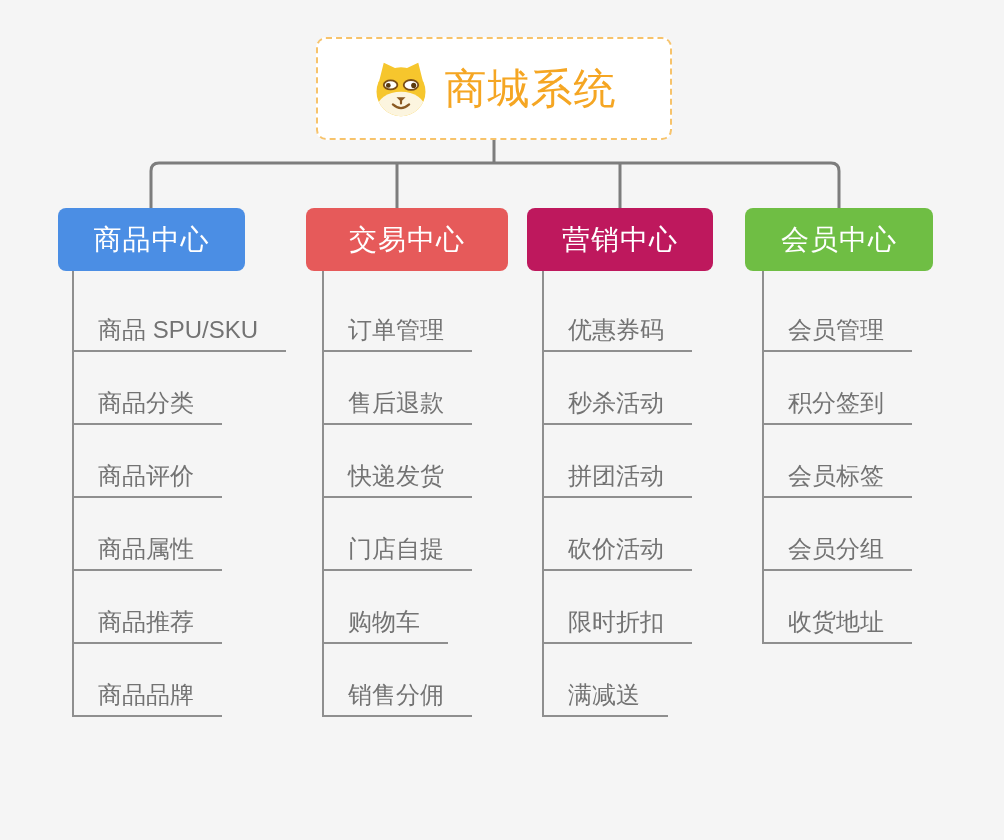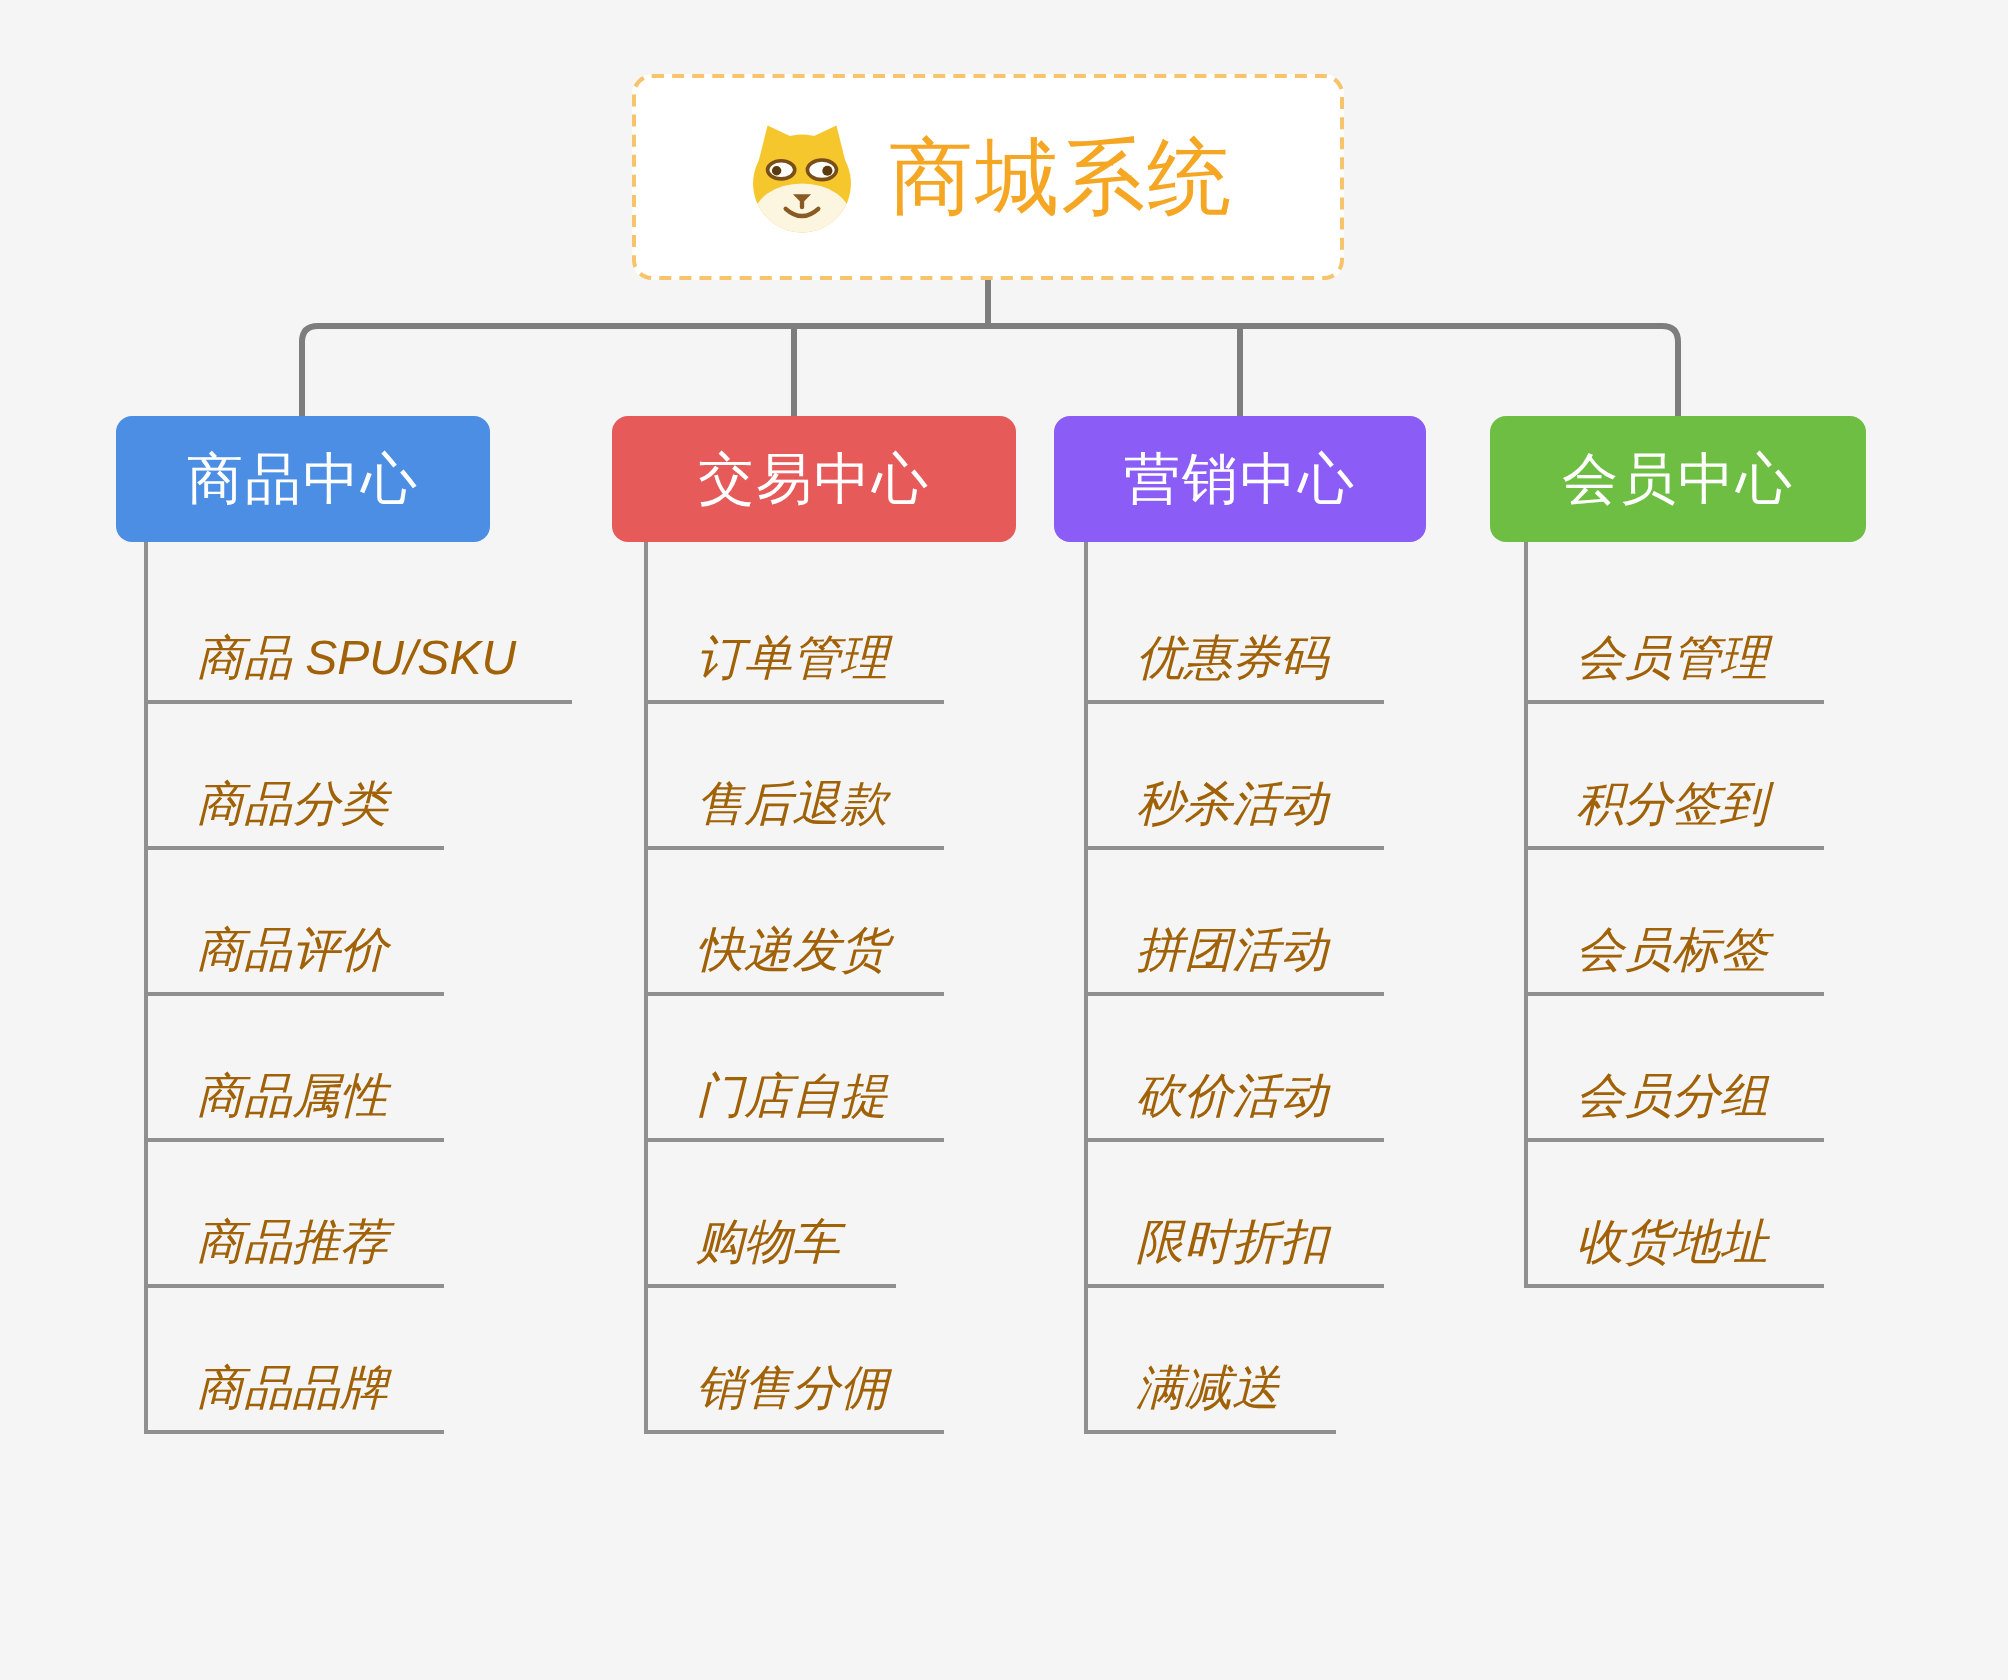--- a/index.html
+++ b/index.html
@@ -40,23 +40,22 @@
   .column{
     position:absolute;top:271px;
     border-left:2px solid #8f8f8f;
   }
   .c0{left:72px;} .c1{left:322px;} .c2{left:542px;} .c3{left:762px;}
   .leaf-row{height:73px;display:flex;align-items:flex-end;}
   .leaf-row:first-child{height:81px;}
   .leaf{
     border-bottom:2px solid #8f8f8f;
     padding:0 28px 5px 24px;
-    font-size:24px;color:#a16207;white-space:nowrap;
+    font-size:24px;color:#737373;white-space:nowrap;
     line-height:1.2;
-    font-style:italic;
   }
 </style>
 </head>
 <body style="background: rgb(245, 245, 245);">
 
 <div class="canvas">
 
   <svg class="connectors" viewBox="0 0 1004 840">
     <path class="conn" d="M494,140 L494,163" fill="none" stroke="#7d7d7d" stroke-width="3"></path>
     <path class="conn" d="M151,208 L151,171 Q151,163 159,163 L831,163 Q839,163 839,171 L839,208" fill="none" stroke="#7d7d7d" stroke-width="3"></path>
@@ -80,21 +79,21 @@
         <circle cx="46" cy="28" r="2.8" fill="#5b3a0e"></circle>
         <path d="M27,41 h10 l-5,5 z" fill="#8a5a23"></path>
         <path d="M32,45 v3 M23,49 q9,8 18,0" stroke="#8a5a23" stroke-width="2.4" fill="none" stroke-linecap="round"></path>
       </svg>
     </span>
     <span class="root-title" style="color: rgb(245, 166, 35);">商城系统</span>
   </div>
 
   <div class="branch-box b0" style="background: rgb(75, 142, 228);">商品中心</div>
   <div class="branch-box b1" style="background: rgb(230, 90, 90);">交易中心</div>
-  <div class="branch-box b2" style="background: #8b5cf6;">营销中心</div>
+  <div class="branch-box b2" style="background: #be185d;">营销中心</div>
   <div class="branch-box b3" style="background: rgb(111, 190, 68);">会员中心</div>
 
   <div class="column c0" style="border-left-color: rgb(143, 143, 143);">
     <div class="leaf-row">
         <div class="leaf" style="border-bottom-color: rgb(143, 143, 143);">商品 SPU/SKU</div>
       </div>
     <div class="leaf-row">
         <div class="leaf" style="border-bottom-color: rgb(143, 143, 143);">商品分类</div>
       </div>
     <div class="leaf-row">

